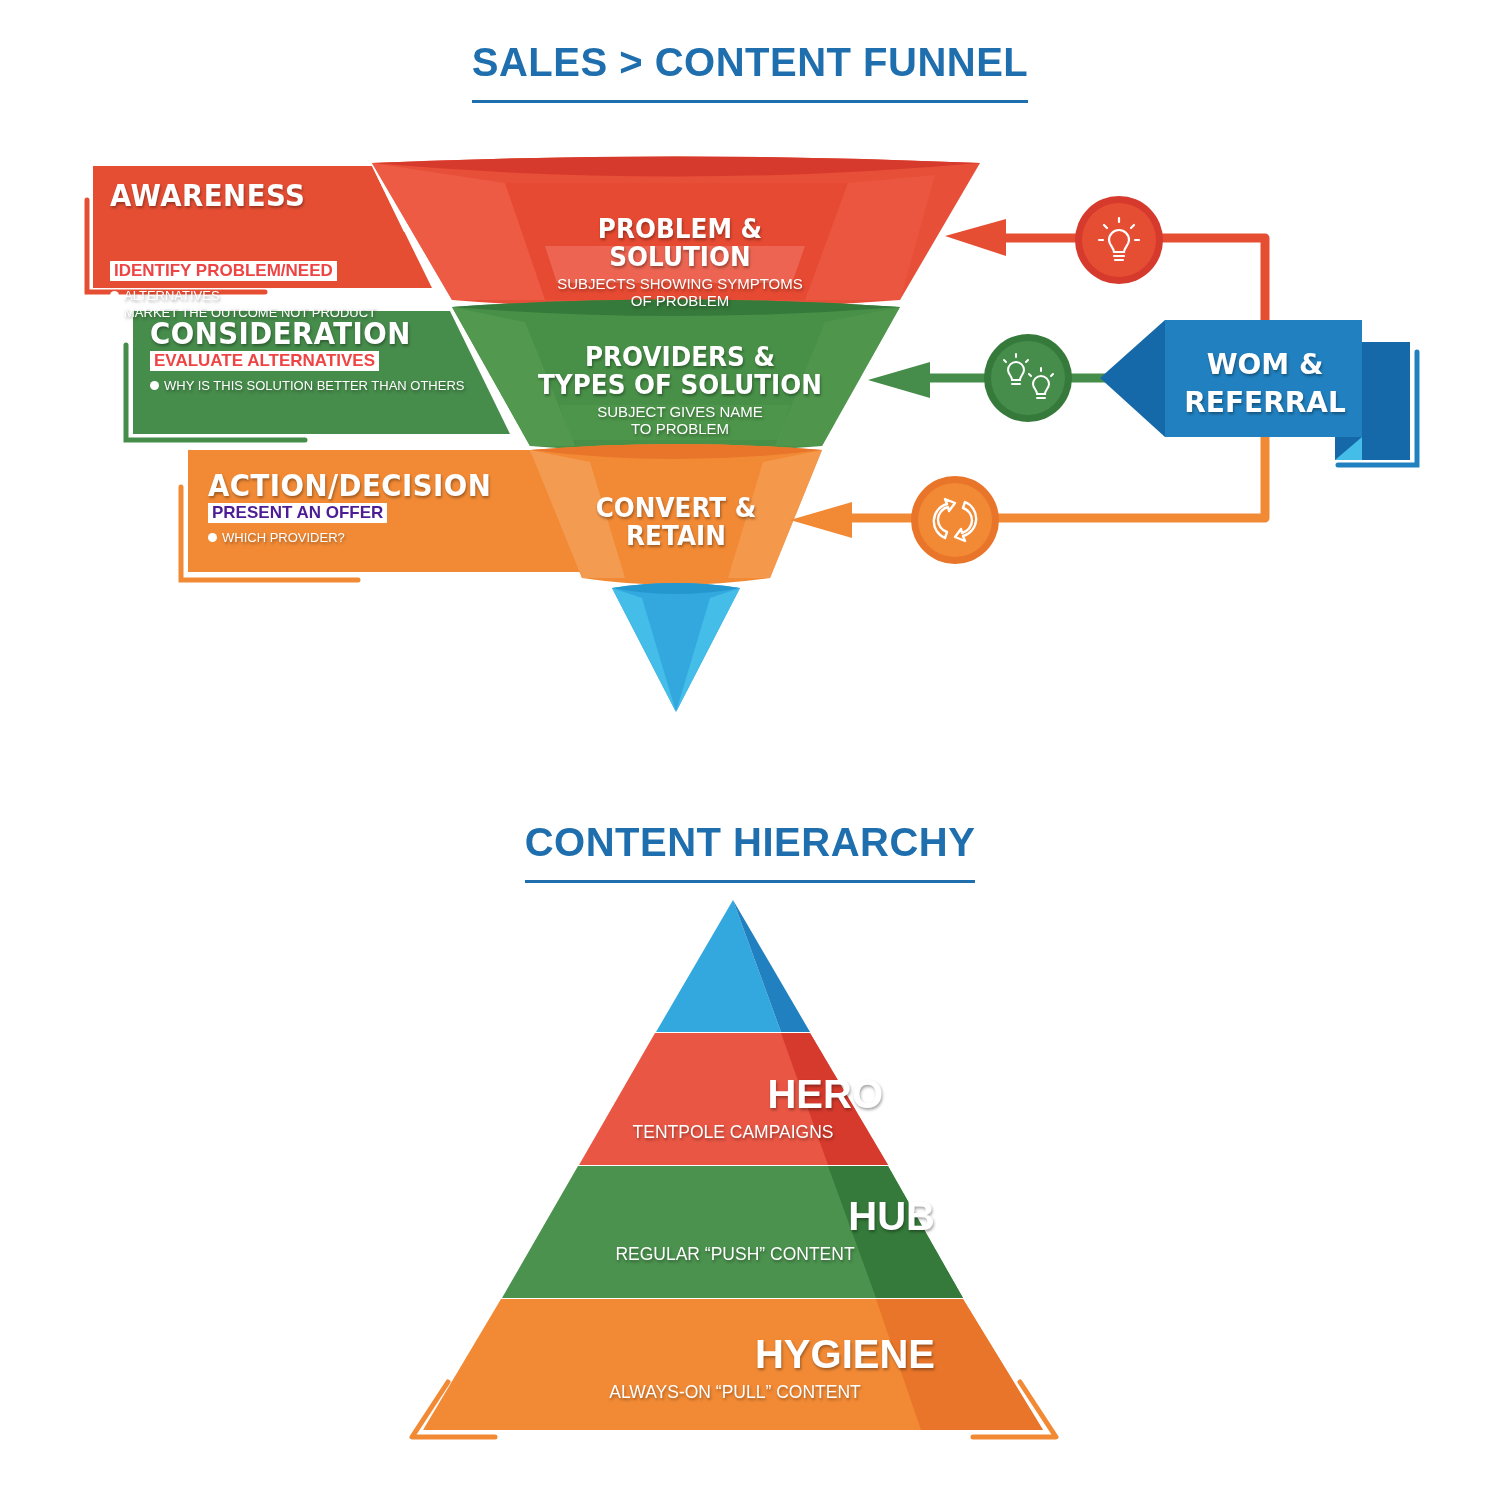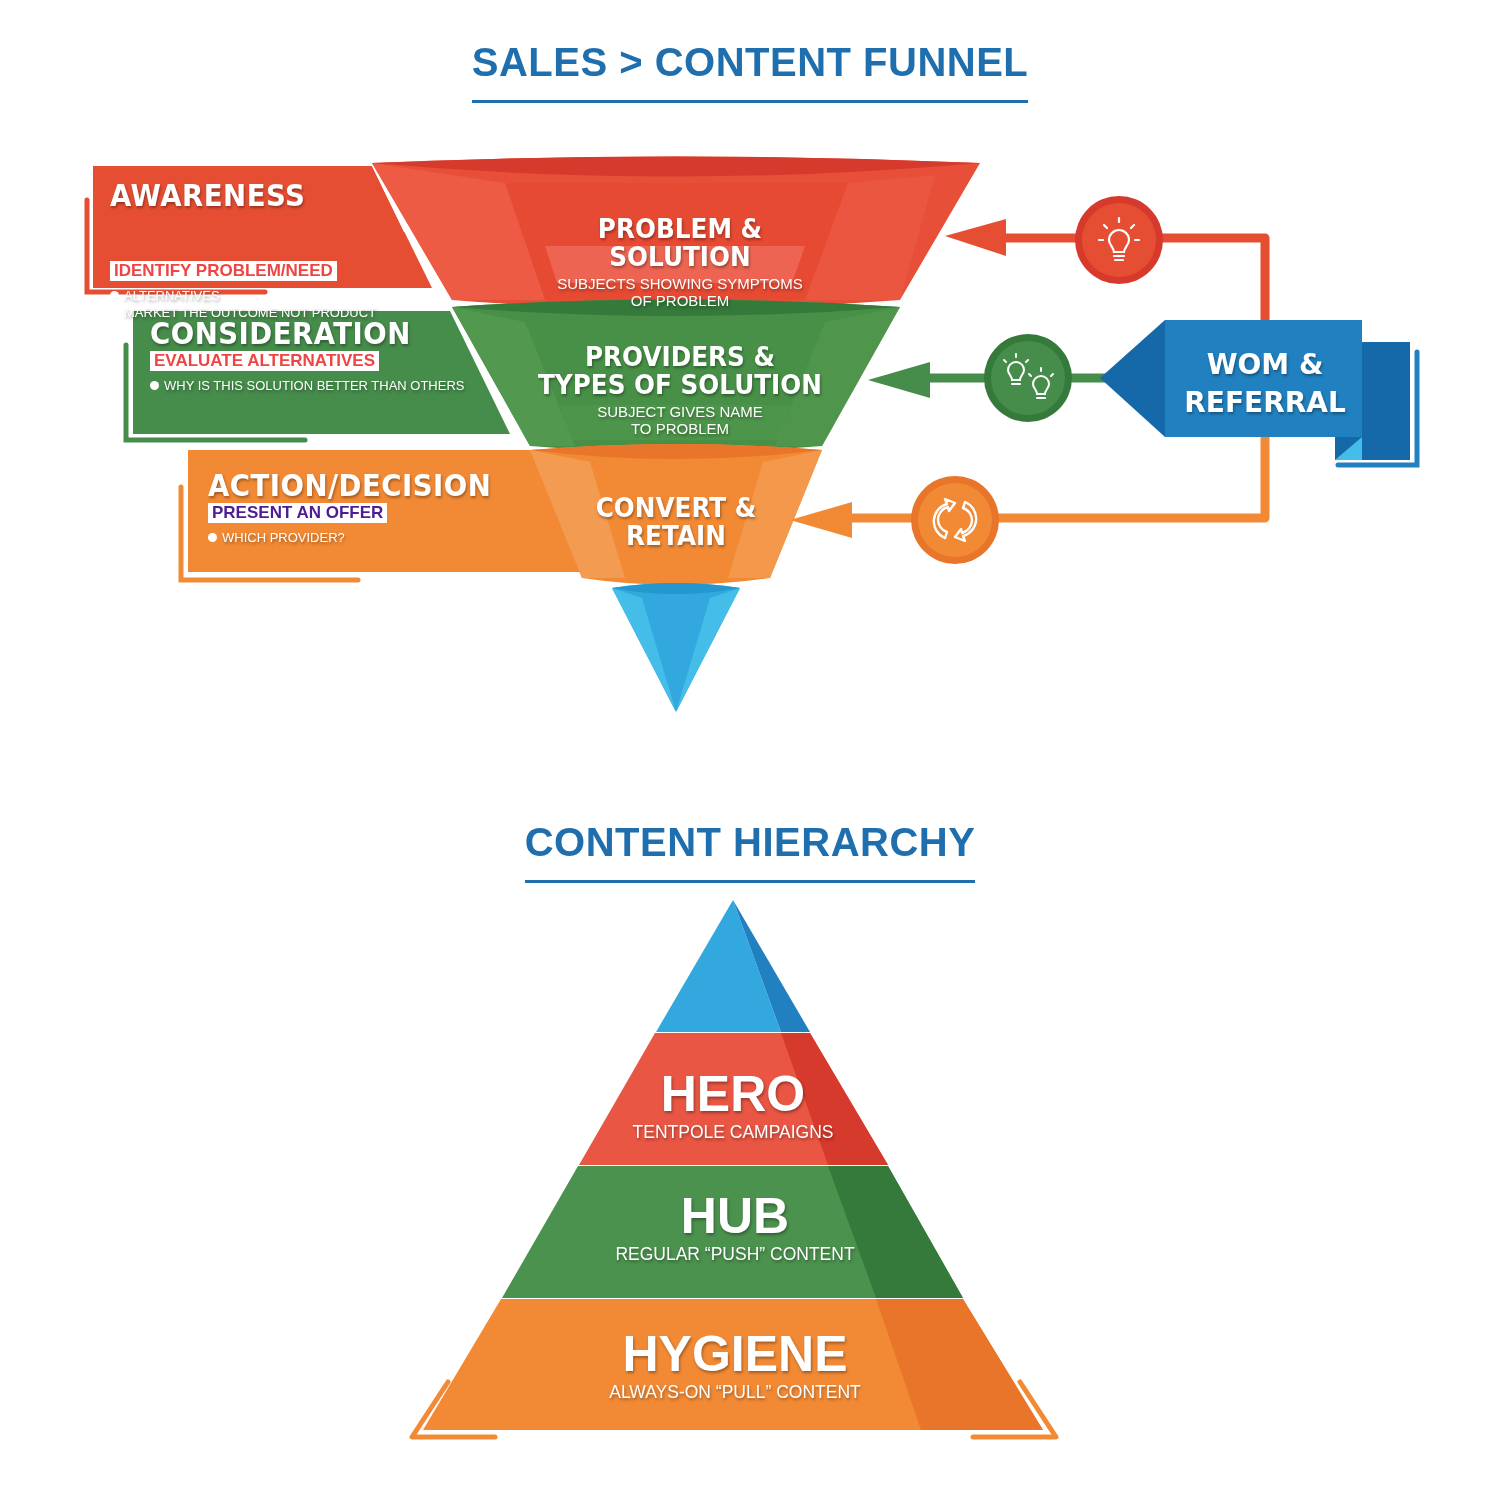--- a/index.html
+++ b/index.html
@@ -11,21 +11,21 @@
   svg.main { position: absolute; left: 0; top: 0; }
   .txt { position: absolute; color: #fff; font-weight: bold; text-shadow: 1px 2px 3px rgba(0,0,0,0.35); }
   .stage-title { font-size: 30px; letter-spacing: 0.5px; font-family: "DejaVu Sans", sans-serif; font-weight: bold; transform: scaleX(0.92); transform-origin: left top; white-space: nowrap; }
   .stage-sub { display: inline-block; background: #fff; font-size: 17px; padding: 0 4px; line-height: 20px; text-shadow: none; white-space: nowrap; }
   .stage-bullets { font-size: 13px; font-weight: normal; line-height: 17px; list-style: none; margin: 6px 0 0 0; padding: 0; }
   .stage-bullets li { position: relative; padding-left: 14px; }
   .stage-bullets li::before { content: ""; position: absolute; left: 0; top: 4px; width: 9px; height: 9px; border-radius: 50%; background: #fff; }
   .funnel-title { font-family: "DejaVu Sans", sans-serif; font-size: 26px; text-align: center; line-height: 28px; transform: scaleX(0.95); }
   .funnel-desc { font-size: 15px; font-weight: normal; text-align: center; line-height: 17px; }
   .wom { font-family: "DejaVu Sans", sans-serif; font-size: 28px; text-align: center; line-height: 38px; }
-  .pyr-title { font-size: 50px; text-align: center; line-height: 56px; }
+  .pyr-title { font-size: 40px; text-align: right; line-height: 56px; }
   .pyr-sub { font-size: 17.5px; font-weight: normal; text-align: center; }
 </style>
 </head>
 <body>
 
 <div class="title funnel"><span>SALES &gt; CONTENT FUNNEL</span></div>
 
 <svg class="main" width="1500" height="1500" viewBox="0 0 1500 1500">
 
   <g>

